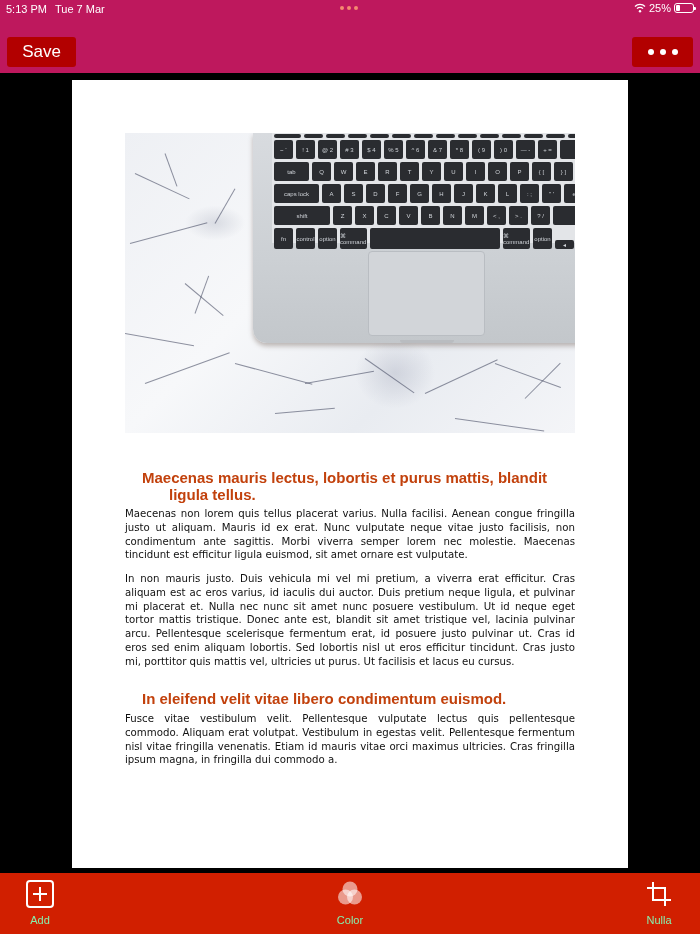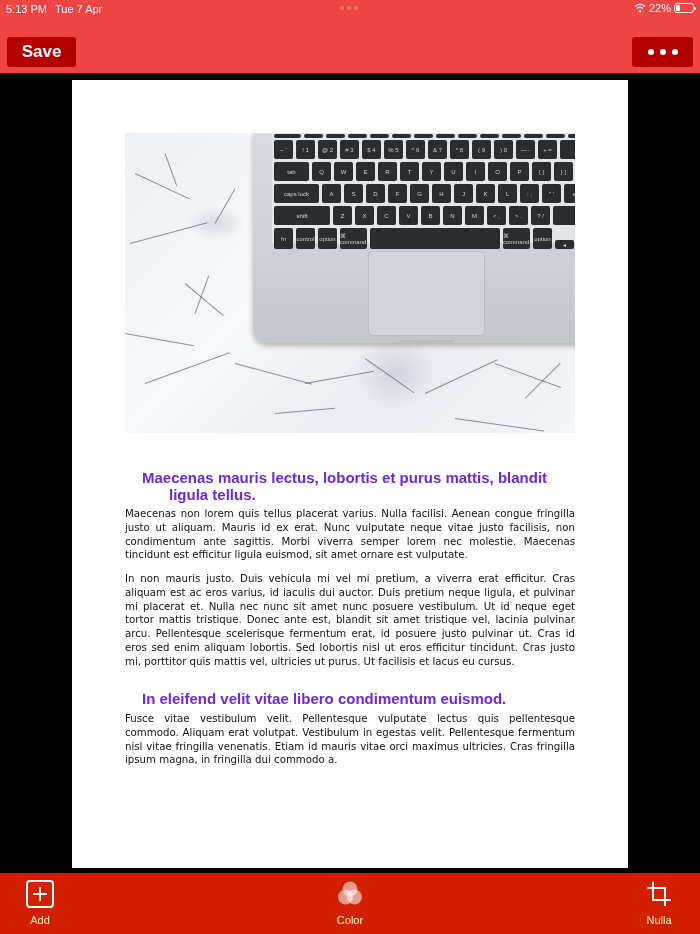--- a/index.html
+++ b/index.html
@@ -1,39 +1,39 @@
 <!DOCTYPE html>
 <html><head>
   <meta charset="utf-8">
   <style>
     * { box-sizing: border-box; margin: 0; padding: 0; }
     html, body { width: 700px; height: 934px; overflow: hidden; background: #000; }
     body { position: relative; font-family: "Liberation Sans", sans-serif; }
 
     .topbar {
       position: absolute; left: 0; top: 0; width: 700px; height: 73px;
-      background: #ef4444;
+      background: #be185d;
     }
     .statusbar {
       position: absolute; left: 0; top: 0; width: 700px; height: 18px;
       color: #fff; font-size: 11px;
     }
     .status-time { position: absolute; left: 6px; top: 3px; }
     .status-date { position: absolute; left: 55px; top: 3px; }
     .status-dots { position: absolute; left: 340px; top: 6px; display: flex; gap: 3px; }
     .status-dots span { width: 4px; height: 4px; border-radius: 50%; background: #f58a70; display: block; }
     .status-right { position: absolute; right: 6px; top: 2px; display: flex; align-items: center; gap: 3px; }
     .wifi { width: 12px; height: 10px; position: relative; }
     .battery { width: 20px; height: 10px; border: 1px solid #fff; border-radius: 3px; position: relative; padding: 1px; }
     .battery::after { content: ""; position: absolute; right: -3px; top: 3px; width: 2px; height: 3px; background: #fff; border-radius: 0 1px 1px 0; }
     .battery-fill { height: 100%; width: 22%; background: #fff; border-radius: 1px; }
 
     .save-btn {
       position: absolute; left: 7px; top: 37px; width: 69px; height: 30px;
-      background: #b20000; border-radius: 3px; color: #fff; font-weight: bold;
+      background: #b20000; border-radius: 3px; color: #fff; font-weight: normal;
       font-size: 17px; display: flex; align-items: center; justify-content: center;
     }
     .page-indicator {
       position: absolute; left: 0; width: 700px; top: 41px; text-align: center;
       color: #fff; font-size: 21px;
     }
     .more-btn {
       position: absolute; left: 632px; top: 37px; width: 61px; height: 30px;
       background: #b20000; border-radius: 3px; display: flex; align-items: center;
       justify-content: center; gap: 6px;
@@ -79,54 +79,54 @@
     .trackpad {
       position: absolute; left: 115px; top: 118px; width: 117px; height: 85px;
       background: #d2d5d9; border: 1px solid #b9bdc2; border-radius: 4px;
     }
     .notch {
       position: absolute; left: 147px; top: 207px; width: 54px; height: 3px;
       background: #b9bcc0; border-radius: 0 0 3px 3px;
     }
 
     .doc-h {
-      position: absolute; font-weight: bold; font-size: 15px; color: #6d28d9;
+      position: absolute; font-weight: bold; font-size: 15px; color: #c2410c;
       font-family: "Liberation Sans", sans-serif; line-height: 17px;
     }
     .doc-p {
       position: absolute; left: 53px; width: 450px; font-family: "DejaVu Sans", sans-serif;
       font-size: 10.2px; line-height: 13.8px; text-align: justify; color: #111;
     }
 
     .bottombar {
       position: absolute; left: 0; top: 873px; width: 700px; height: 61px; background: #d11f00;
     }
-    .tool { position: absolute; top: 0; width: 80px; height: 61px; color: #fef9c3; }
+    .tool { position: absolute; top: 0; width: 80px; height: 61px; color: #86efac; }
     .tool-label { position: absolute; top: 41px; width: 100%; text-align: center; font-size: 11px; }
     .tool-icon { position: absolute; top: 7px; left: 26px; width: 28px; height: 28px; }
   </style>
 </head>
 <body>
 
 <div class="topbar">
   <div class="statusbar">
     <span class="status-time">5:13 PM</span>
-    <span class="status-date">Tue 7 Apr</span>
+    <span class="status-date">Tue 7 Mar</span>
     <div class="status-dots">
         <span></span>
         <span></span>
         <span></span>
       </div>
     <div class="status-right">
       <svg class="wifi" viewBox="0 0 12 10">
         <path d="M1 3.5 A7 7 0 0 1 11 3.5" stroke="#fff" stroke-width="1.3" fill="none"></path>
         <path d="M3 5.6 A4.2 4.2 0 0 1 9 5.6" stroke="#fff" stroke-width="1.3" fill="none"></path>
         <circle cx="6" cy="8.3" r="1.2" fill="#fff"></circle>
       </svg>
-      <span>22%</span>
+      <span>25%</span>
       <div class="battery">
           <div class="battery-fill"></div>
         </div>
     </div>
   </div>
 
   <div class="save-btn">
     <span>Save</span>
   </div>
   <div class="more-btn">

